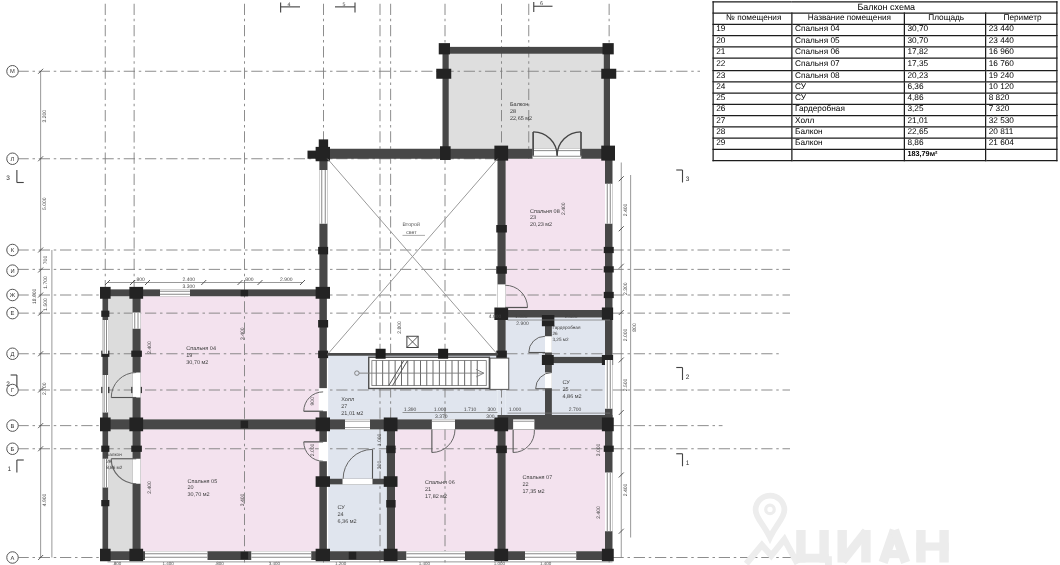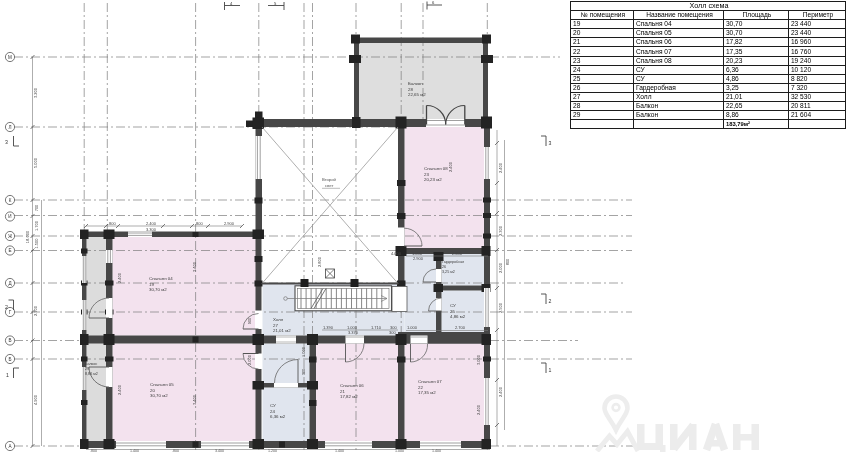--- a/index.html
+++ b/index.html
@@ -629,21 +629,21 @@
 
 <table id="sched">
 <colgroup>
         <col>
         <col style="width:90px">
         <col style="width:65px">
         <col style="width:57px">
       </colgroup>
 <tbody>
         <tr>
-          <th class="ttl" colspan="4">Холл схема</th>
+          <th class="ttl" colspan="4">Балкон схема</th>
         </tr>
 <tr>
           <th class="hd">№ помещения</th>
           <th class="hd">Название помещения</th>
           <th class="hd">Площадь</th>
           <th class="hd">Периметр</th>
         </tr>
 <tr>
           <td>19</td>
           <td>Спальня 04</td>

